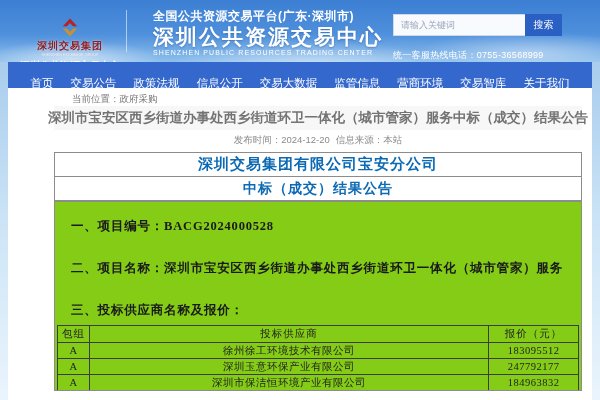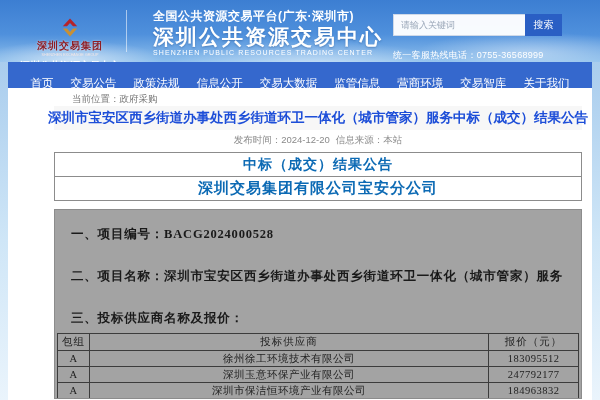--- a/index.html
+++ b/index.html
@@ -53,34 +53,34 @@
   .nav a { color:#fff; font-size:11.5px; text-decoration:none; white-space:nowrap; cursor:pointer;margin-top:16px; }
 
   
   .panel { position:absolute; top:88px; left:8px; width:584px; height:360px; background:#fff;padding-left:36px; }
   .crumb { padding:5px 0 0 28px; font-size:9.5px; color:#777; height:18px; }
   .crumb a { color:#777; text-decoration:none; cursor:pointer; }
   .title-bar {
     margin:0 10px; height:24px; background:#f7f7f7;
     display:flex; align-items:center; justify-content:center;
   }
-  .title-bar span { font-size:13.5px; font-weight:bold; color:#1d4ed8; white-space:nowrap; }
+  .title-bar span { font-size:13.5px; font-weight:bold; color:#737373; white-space:nowrap; }
   .meta { height:20px; display:flex; align-items:center; justify-content:center; gap:6px; font-size:9.5px; color:#8a8a8a; }
 
   .hbox {
     margin:2px 10px 0; height:25px; border:1px solid #8c8c8c;
     display:flex; align-items:center; justify-content:center; background:#fff;
   }
   .hbox + .hbox { margin-top:-1px; }
   .hbox .blue { color:#0c6ab4; font-weight:bold; font-family:"Liberation Sans","DejaVu Sans",sans-serif; }
   .hbox .t1 { font-size:15px; letter-spacing:1px; }
   .hbox .t2 { font-size:14px; letter-spacing:1px; }
 
   .main-box {
-    margin:8px 10px 0; border:1px solid #8c8c8c; background:#a3a3a3; height:190px; overflow:hidden;
+    margin:0 10px 0; border:1px solid #8c8c8c; background:#84cc16; height:190px; overflow:hidden;
     font-family:"Liberation Serif","DejaVu Serif",serif;
   }
   .item {
     padding:0 16px; margin-top:16px; font-size:12.5px; font-weight:bold; color:#1a1a1a;
     letter-spacing:.8px; white-space:nowrap; line-height:16px;
   }
   .item + .item { margin-top:26px; }
 
   table.bids { border-collapse:collapse; width:calc(100% - 4px); margin:7px 2px 0; table-layout:fixed; }
   table.bids th, table.bids td {
@@ -141,24 +141,24 @@
     <div class="title-bar">
       <span>深圳市宝安区西乡街道办事处西乡街道环卫一体化（城市管家）服务中标（成交）结果公告</span>
     </div>
 
     <div class="meta">
       <span>发布时间：2024-12-20</span>
       <span>信息来源：本站</span>
     </div>
 
     <div class="hbox">
+      <span class="blue t1">深圳交易集团有限公司宝安分公司</span>
+    </div>
+    <div class="hbox">
       <span class="blue t2">中标（成交）结果公告</span>
-    </div>
-    <div class="hbox">
-      <span class="blue t1">深圳交易集团有限公司宝安分公司</span>
     </div>
 
     <div class="main-box">
       <div class="item">一、项目编号：BACG2024000528</div>
       <div class="item">二、项目名称：深圳市宝安区西乡街道办事处西乡街道环卫一体化（城市管家）服务</div>
       <div class="item">三、投标供应商名称及报价：</div>
 
       <table class="bids">
         <colgroup>
             <col class="col-group">

